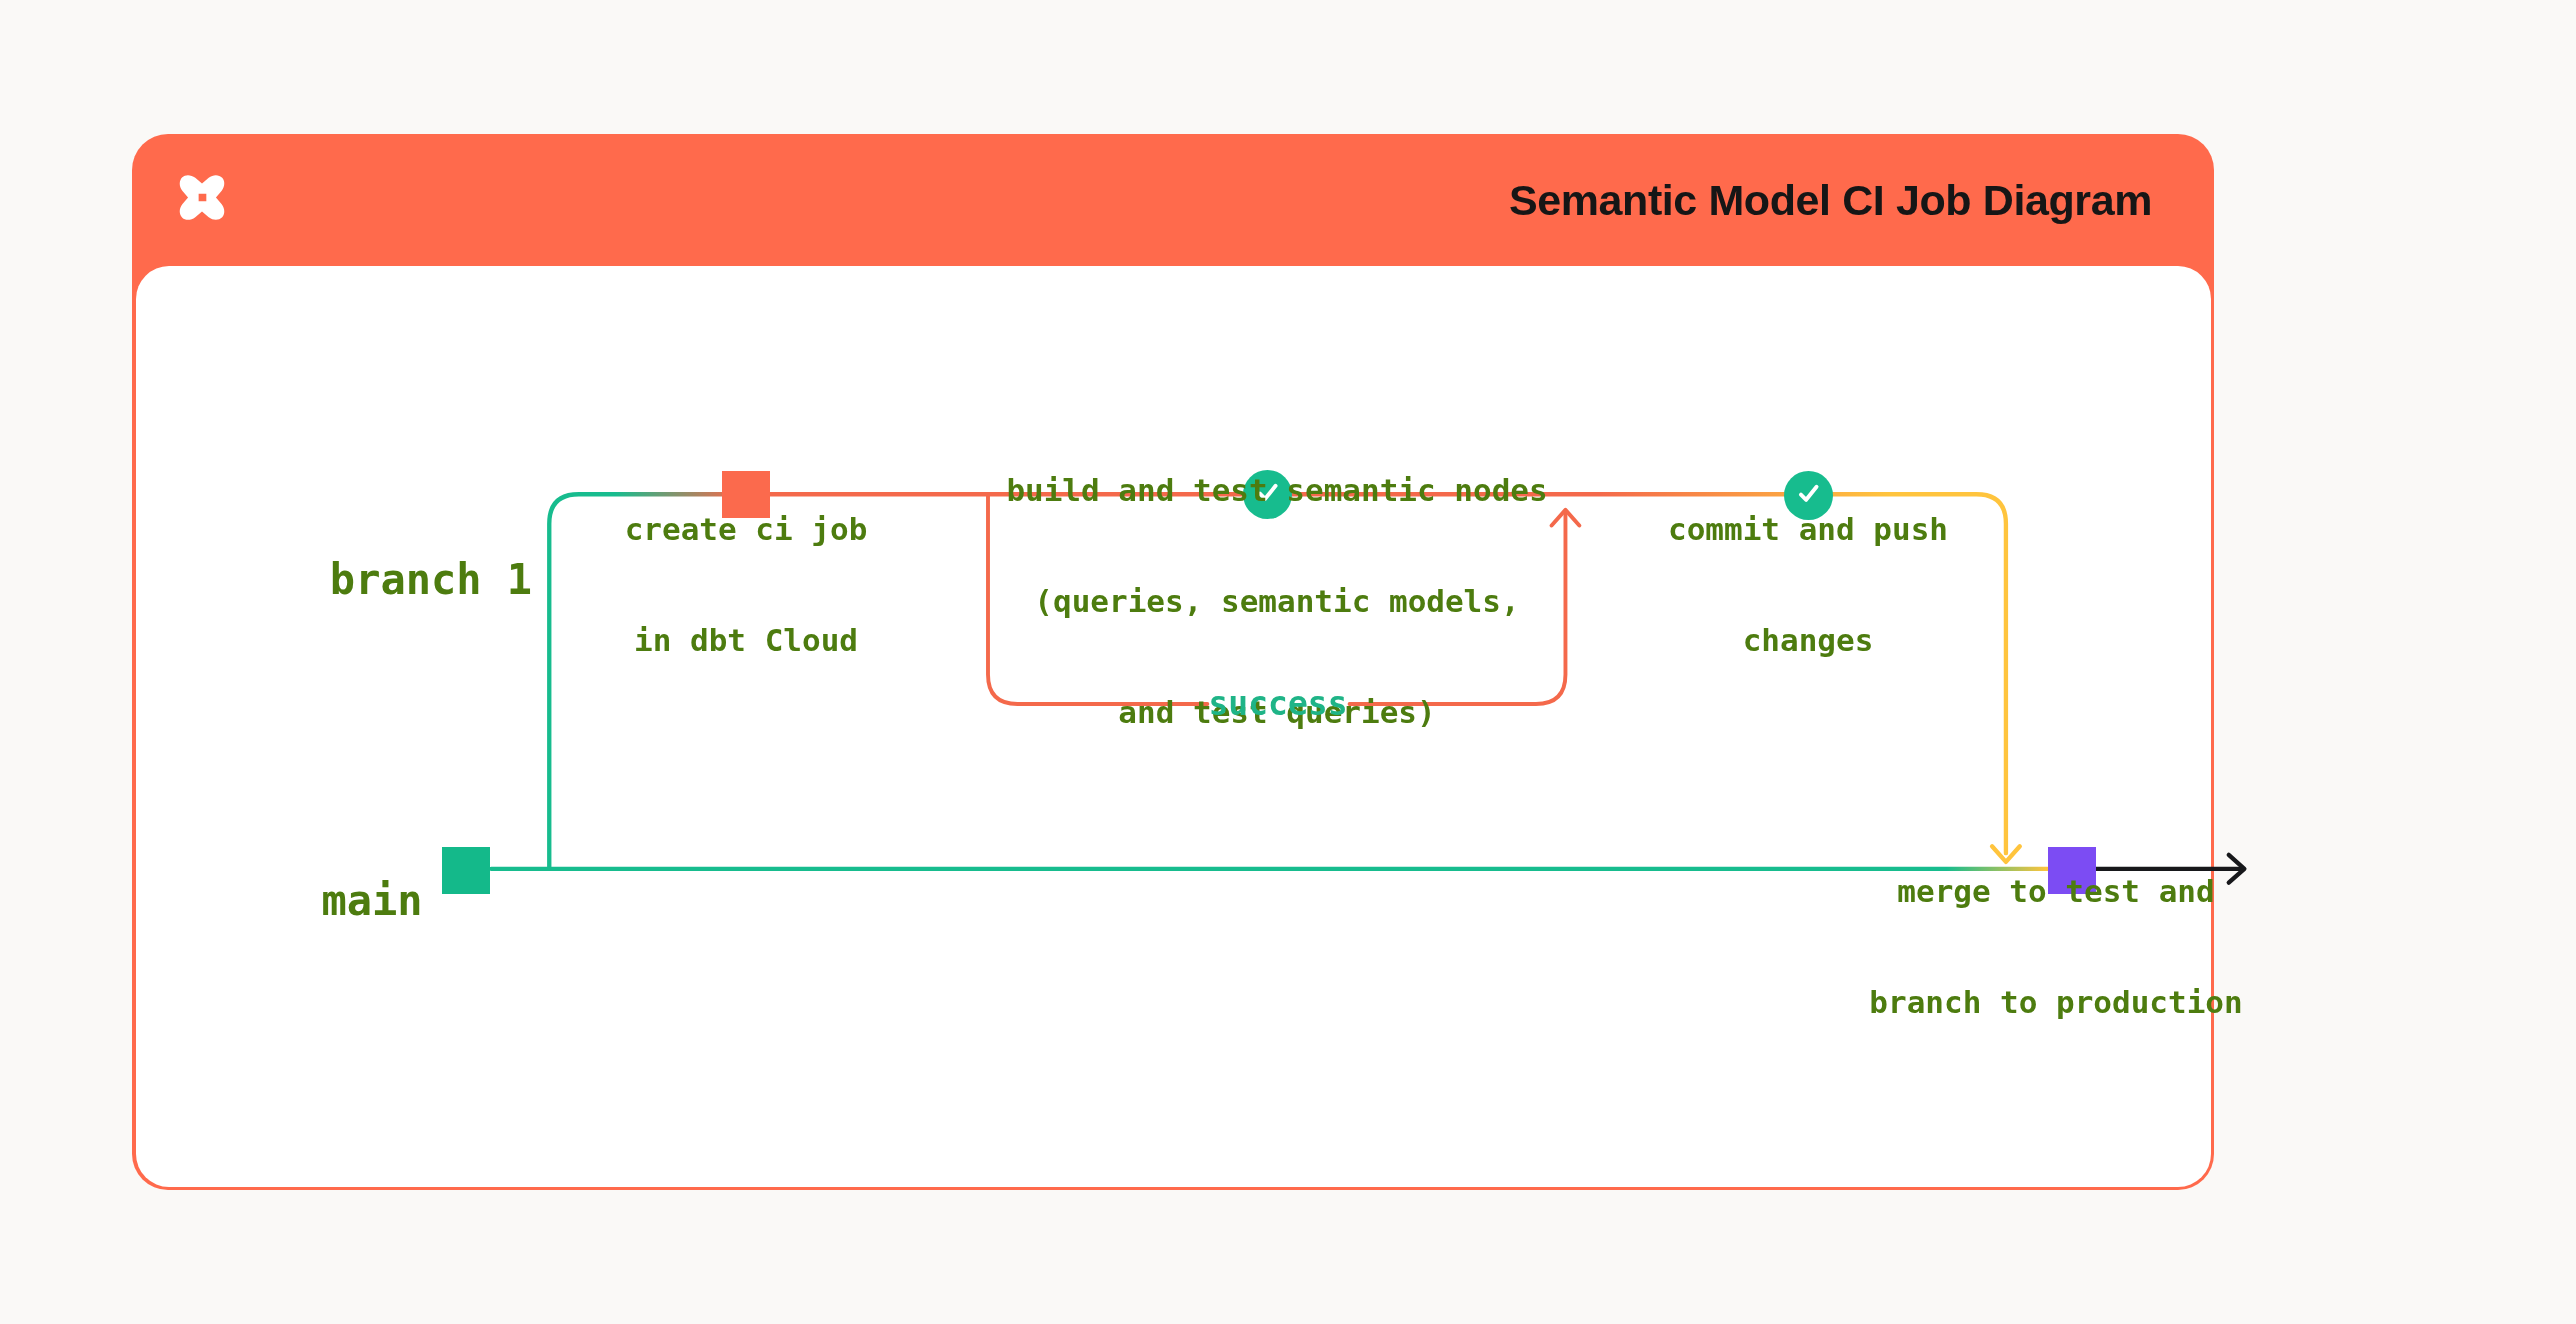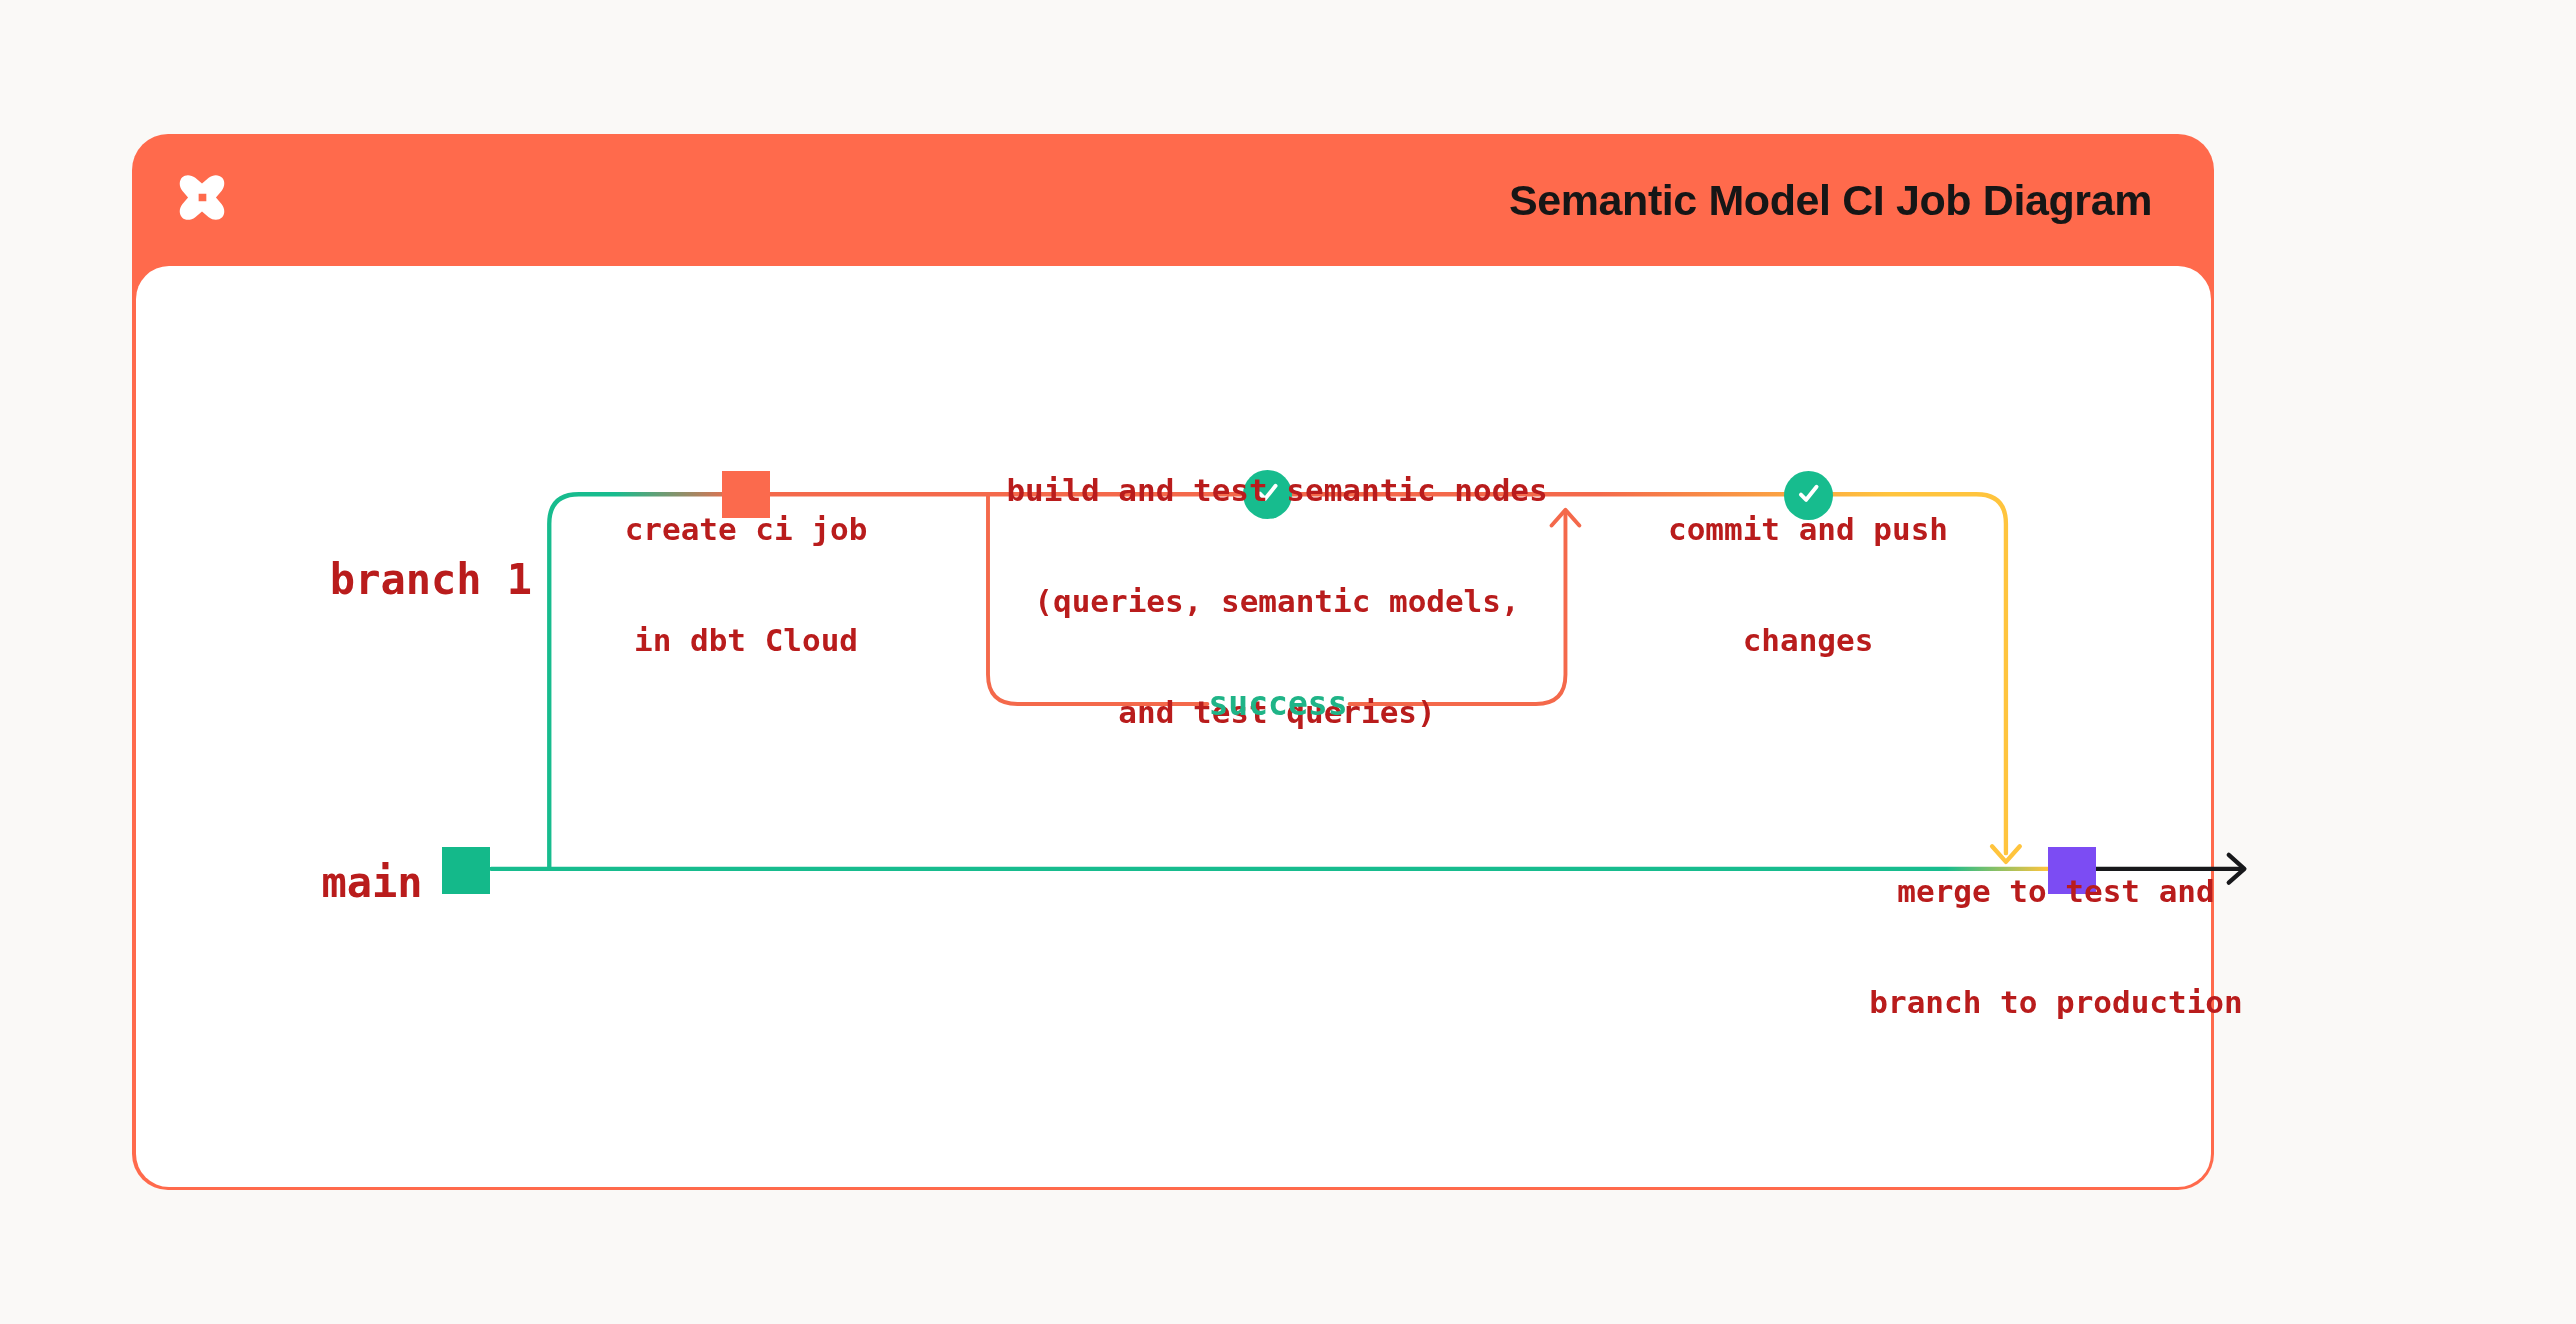--- a/index.html
+++ b/index.html
@@ -39,25 +39,25 @@
   .chk{
     position:absolute;width:49px;height:49px;border-radius:50%;
     background:#17BC8E;display:flex;align-items:center;justify-content:center;
   }
   .chk-1{left:1243px;top:470px;}
   .chk-2{left:1784px;top:471px;}
 
   
   .txt{
     position:absolute;transform:translate(-50%,-50%);
-    color:#b91c1c;font-weight:bold;text-align:center;white-space:pre;
+    color:#4d7c0f;font-weight:bold;text-align:center;white-space:pre;
   }
   .branch-lbl{font-size:42px;line-height:45px;text-align:right;}
   .lbl-branch1{left:431px;top:579px;}
-  .lbl-main{left:372px;top:882px;}
+  .lbl-main{left:372px;top:900px;}
   .caption{font-size:31px;line-height:37px;}
   .cap-create{left:746px; top:585px;}
   .cap-build {left:1277px;top:601px;}
   .cap-commit{left:1808px;top:585px;}
   .cap-merge {left:2056px;top:947px;}
   .success-lbl{
     left:1278px;top:703px;font-size:33px;line-height:35px;
     color:#1FB487;font-weight:bold;
   }
   .caption span{display:block;}

